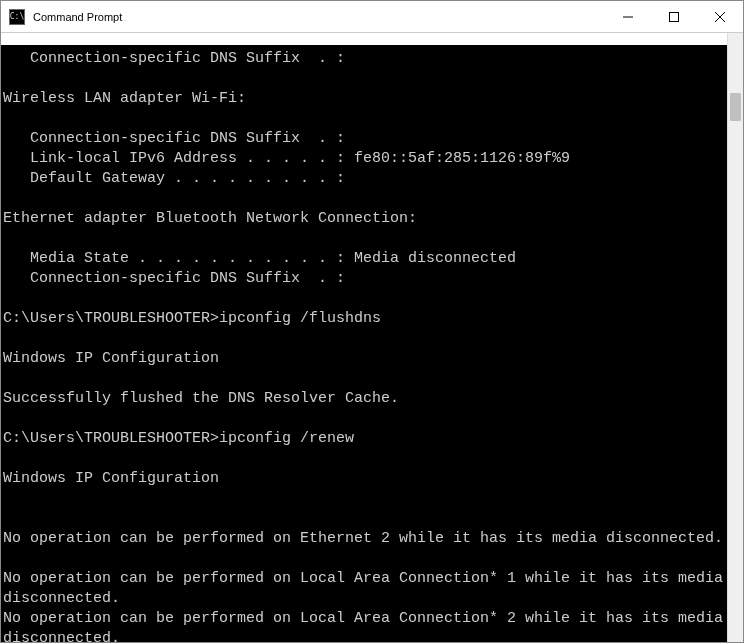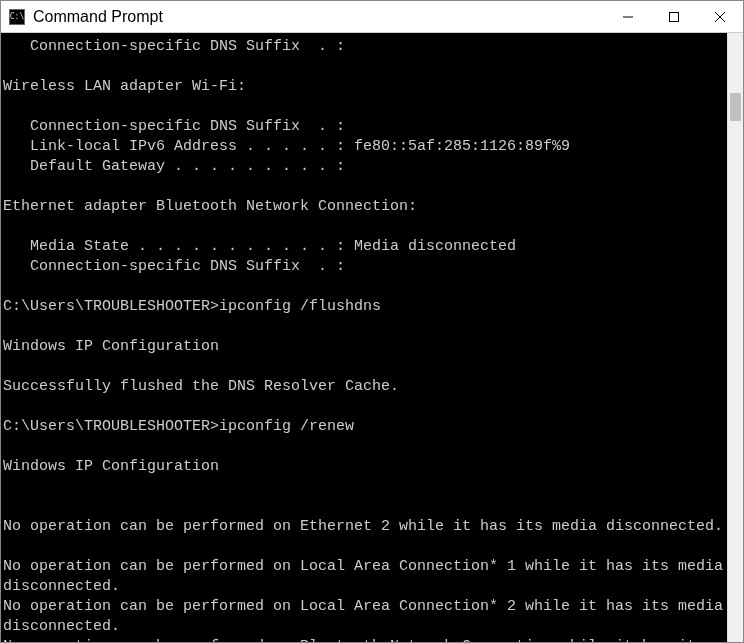--- a/index.html
+++ b/index.html
@@ -26,21 +26,21 @@
       border: 1px solid #666;
       display: flex;
       align-items: center;
       justify-content: center;
       font-size: 8px;
       color: #ccc;
       font-family: monospace;
     }
     .titlebar-title {
       flex: 1;
-      font-size: 16px;
+      font-size: 11px;
       color: #000;
       padding-left: 2px;
     }
     .titlebar-buttons {
       display: flex;
       height: 100%;
     }
     .titlebar-btn {
       width: 46px;
       height: 100%;
@@ -58,20 +58,21 @@
       flex: 1;
       background: #000;
       color: #ccc;
       font-family: Consolas, "Courier New", monospace;
       font-size: 15px;
       line-height: 20px;
       padding: 4px 2px 16px 2px;
       white-space: pre-wrap;
       word-break: break-word;
       overflow: hidden;
+      margin-top: 12px;
     }
     .terminal .line { min-height: 20px; }
     .scrollbar {
       width: 16px;
       background: #f0f0f0;
       position: relative;
       border-left: 1px solid #ddd;
     }
     .scroll-thumb {
       position: absolute;

